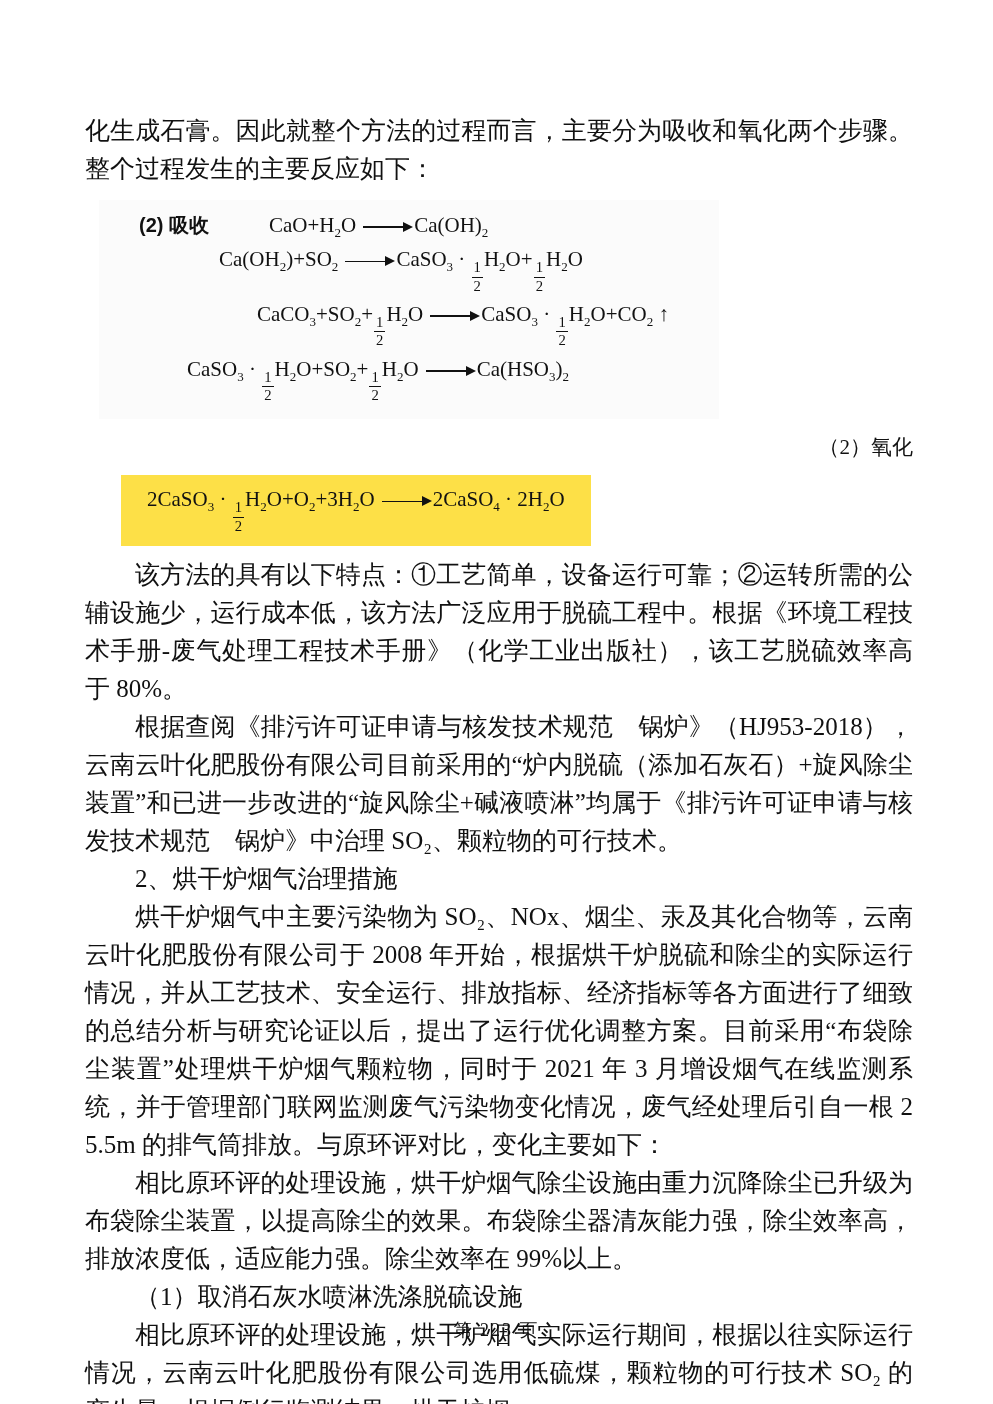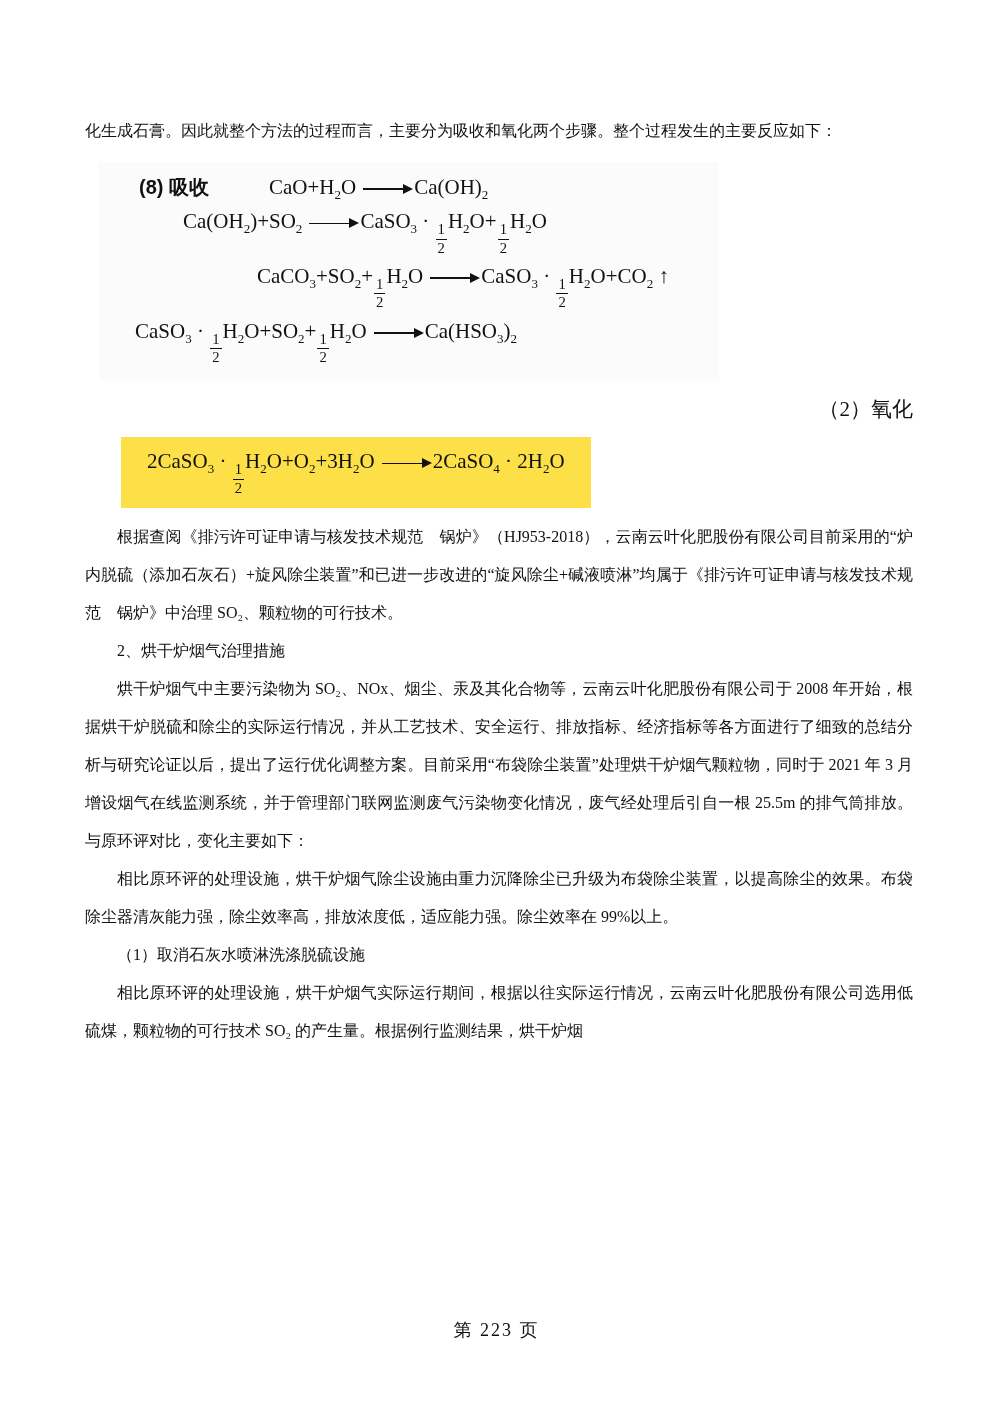--- a/index.html
+++ b/index.html
@@ -1,33 +1,33 @@
 <!DOCTYPE html>
 <html><head>
 <meta charset="utf-8">
 <style>
   html,body{margin:0;padding:0;background:#9a9a9a;}
   .page{
     width:993px;height:1404px;background:#ffffff;margin:0 auto;position:relative;
     box-sizing:border-box;padding:112px 80px 0 85px;color:#111;
     font-family:"Liberation Serif","DejaVu Serif",serif;
   }
-  .para{font-size:16px;line-height:38px;text-align:justify;margin:0;word-break:break-all;}
+  .para{font-size:25px;line-height:38px;text-align:justify;margin:0;word-break:break-all;}
   .indent{text-indent:2em;}
   
   .eq-block{background:#fbfbfb;margin:12px 0 0 14px;padding:4px 0 8px;width:620px;}
   .eq-row{margin:8px 0;white-space:nowrap;font-size:21px;}
   .eq-label{
     font-family:"Liberation Sans","DejaVu Sans",sans-serif;
     font-weight:700;font-size:20px;margin-left:40px;
   }
   .row1 .eq{margin-left:60px;}
-  .eq2{margin-left:84px;}
+  .eq2{margin-left:120px;}
   .eq3{margin-left:158px;}
-  .eq4{margin-left:36px;text-align:center;}
+  .eq4{margin-left:88px;text-align:center;}
   .ox-label{font-size:21px;margin:14px 0 0 66px;text-align:right;}
   .eq5-wrap{margin:14px 0 0 36px;}
   .eq5-box{background:#fde047;display:inline-block;padding:12px 26px;font-size:21px;white-space:nowrap;}
   sub{font-size:0.62em;line-height:1;}
   .frac{
     display:inline-flex;flex-direction:column;align-items:center;
     vertical-align:-0.40em;line-height:1.05;font-size:0.70em;margin:0 1px;
   }
   .frac .num{border-bottom:1.4px solid #111;padding:0 2px 1px;}
   .frac .den{padding-top:1px;}
@@ -47,21 +47,21 @@
 </style>
 </head>
 <body>
 
 <div class="page">
 
   <p class="para">化生成石膏。因此就整个方法的过程而言，主要分为吸收和氧化两个步骤。整个过程发生的主要反应如下：</p>
 
   <div class="eq-block">
     <div class="eq-row row1">
-      <span class="eq-label">(8) 吸收</span><span class="eq"><span>CaO+H</span><sub>2</sub><span>O</span><span class="rarrow"></span><span>Ca(OH)</span><sub>2</sub></span>
+      <span class="eq-label">(2) 吸收</span><span class="eq"><span>CaO+H</span><sub>2</sub><span>O</span><span class="rarrow"></span><span>Ca(OH)</span><sub>2</sub></span>
     </div>
     <div class="eq-row">
       <span class="eq eq2"><span>Ca(OH</span><sub>2</sub><span>)+SO</span><sub>2</sub><span class="rarrow"></span><span>CaSO</span><sub>3</sub><span> · </span><span class="frac">
             <span class="num">1</span>
             <span class="den">2</span>
           </span><span>H</span><sub>2</sub><span>O+</span><span class="frac">
             <span class="num">1</span>
             <span class="den">2</span>
           </span><span>H</span><sub>2</sub><span>O</span></span>
     </div>
@@ -89,20 +89,21 @@
 
   <div class="eq5-wrap">
     <span class="eq5-box"><span>2CaSO</span><sub>3</sub><span> · </span><span class="frac">
           <span class="num">1</span>
           <span class="den">2</span>
         </span><span>H</span><sub>2</sub><span>O+O</span><sub>2</sub><span>+3H</span><sub>2</sub><span>O</span><span class="rarrow"></span><span>2CaSO</span><sub>4</sub><span> · 2H</span><sub>2</sub><span>O</span></span>
   </div>
 
   <div class="gap-sm"></div>
 
+  <p class="para indent">该方法的具有以下特点：①工艺简单，设备运行可靠；②运转所需的公辅设施少，运行成本低，该方法广泛应用于脱硫工程中。根据《环境工程技术手册-废气处理工程技术手册》（化学工业出版社），该工艺脱硫效率高于 80%。</p>
   <p class="para indent">根据查阅《排污许可证申请与核发技术规范　锅炉》（HJ953-2018），云南云叶化肥股份有限公司目前采用的“炉内脱硫（添加石灰石）+旋风除尘装置”和已进一步改进的“旋风除尘+碱液喷淋”均属于《排污许可证申请与核发技术规范　锅炉》中治理 SO₂、颗粒物的可行技术。</p>
   <p class="para indent">2、烘干炉烟气治理措施</p>
   <p class="para indent">烘干炉烟气中主要污染物为 SO₂、NOx、烟尘、汞及其化合物等，云南云叶化肥股份有限公司于 2008 年开始，根据烘干炉脱硫和除尘的实际运行情况，并从工艺技术、安全运行、排放指标、经济指标等各方面进行了细致的总结分析与研究论证以后，提出了运行优化调整方案。目前采用“布袋除尘装置”处理烘干炉烟气颗粒物，同时于 2021 年 3 月增设烟气在线监测系统，并于管理部门联网监测废气污染物变化情况，废气经处理后引自一根 25.5m 的排气筒排放。与原环评对比，变化主要如下：</p>
   <p class="para indent">相比原环评的处理设施，烘干炉烟气除尘设施由重力沉降除尘已升级为布袋除尘装置，以提高除尘的效果。布袋除尘器清灰能力强，除尘效率高，排放浓度低，适应能力强。除尘效率在 99%以上。</p>
   <p class="para indent">（1）取消石灰水喷淋洗涤脱硫设施</p>
   <p class="para indent">相比原环评的处理设施，烘干炉烟气实际运行期间，根据以往实际运行情况，云南云叶化肥股份有限公司选用低硫煤，颗粒物的可行技术 SO₂ 的产生量。根据例行监测结果，烘干炉烟</p>
 
   <div class="footer">第 223 页</div>
 </div>
 

